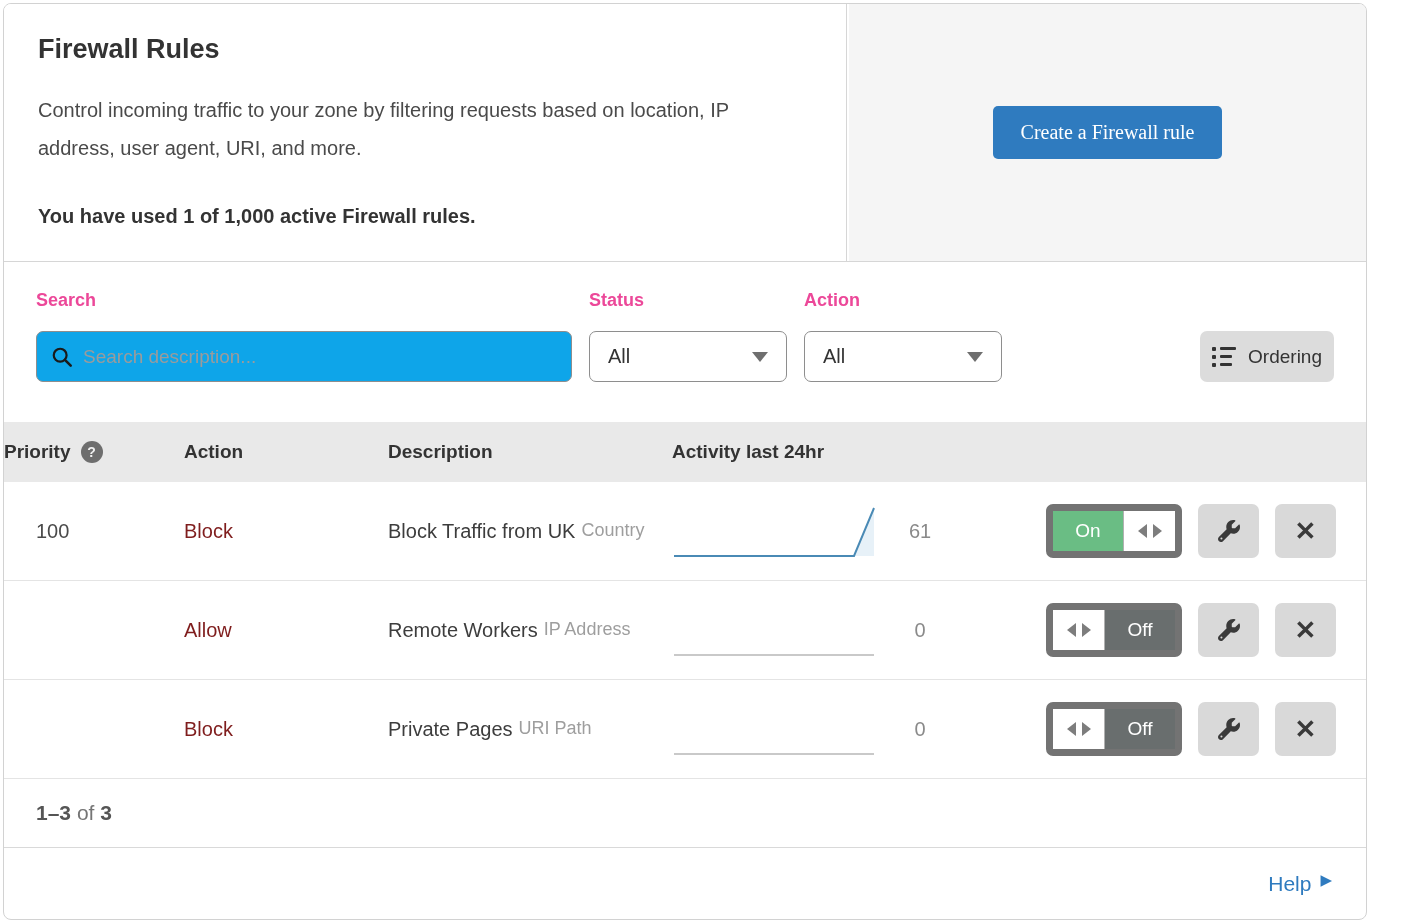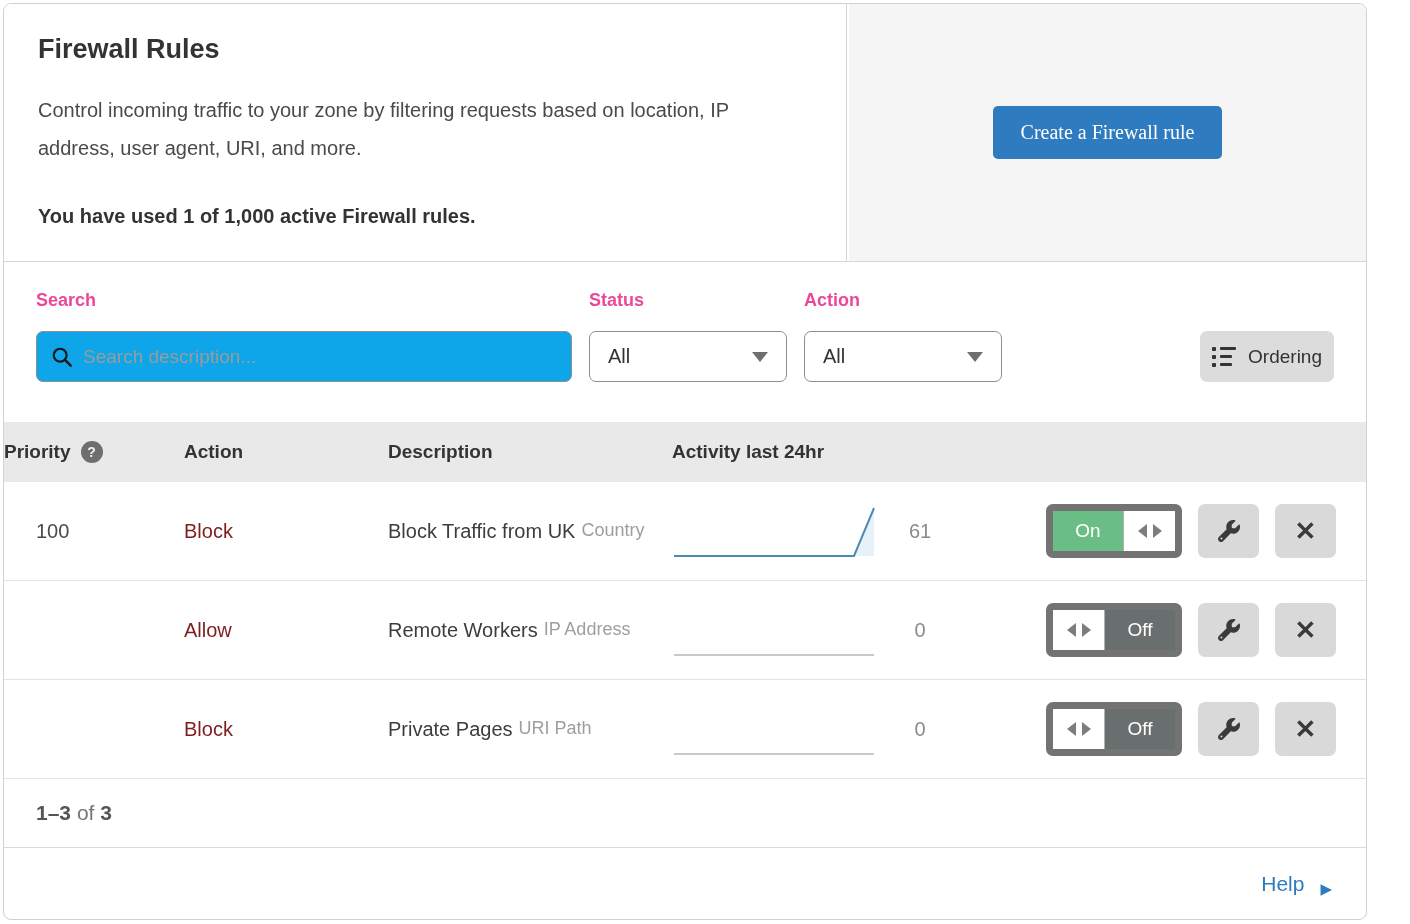--- a/index.html
+++ b/index.html
@@ -86,21 +86,21 @@
   .icon-btn {
     width:61px; height:54px; background:#d9d9d9; border:none; border-radius:7px;
     display:flex; align-items:center; justify-content:center; cursor:pointer;
     font-size:26px; font-weight:bold; color:#3a3a3a;
   }
   .icon-btn svg { width:22px; height:22px; fill:#3a3a3a; }
   
   .pagination { padding:22px 32px; font-size:21px; color:#757575; border-bottom:1px solid #d9d9d9; flex:0 0 auto; }
   .pagination b { color:#555; }
   .help-row { flex:1; display:flex; align-items:center; justify-content:flex-end; padding:0 34px; }
-  .help-link { color:#2f7bbf; font-size:21px; text-decoration:none; display:flex; align-items:flex-end; gap:16px; cursor:pointer; }
+  .help-link { color:#2f7bbf; font-size:21px; text-decoration:none; display:flex; align-items:flex-start; gap:9px; cursor:pointer; }
   .help-arrow { font-size:15px; line-height:1; }
 </style>
 </head>
 <body>
 
 <div class="card">
 
   <div class="header">
     <div class="header-left">
       <div class="page-title">Firewall Rules</div>

